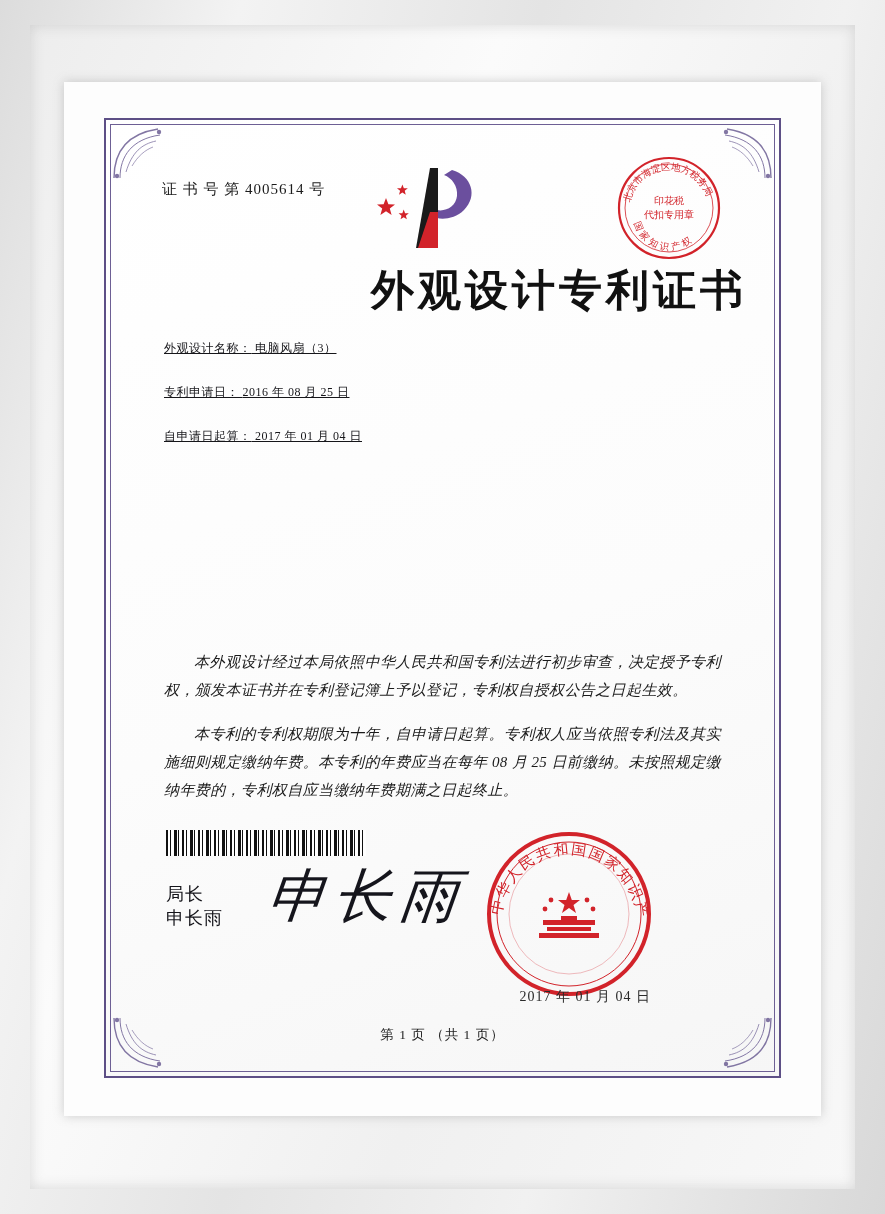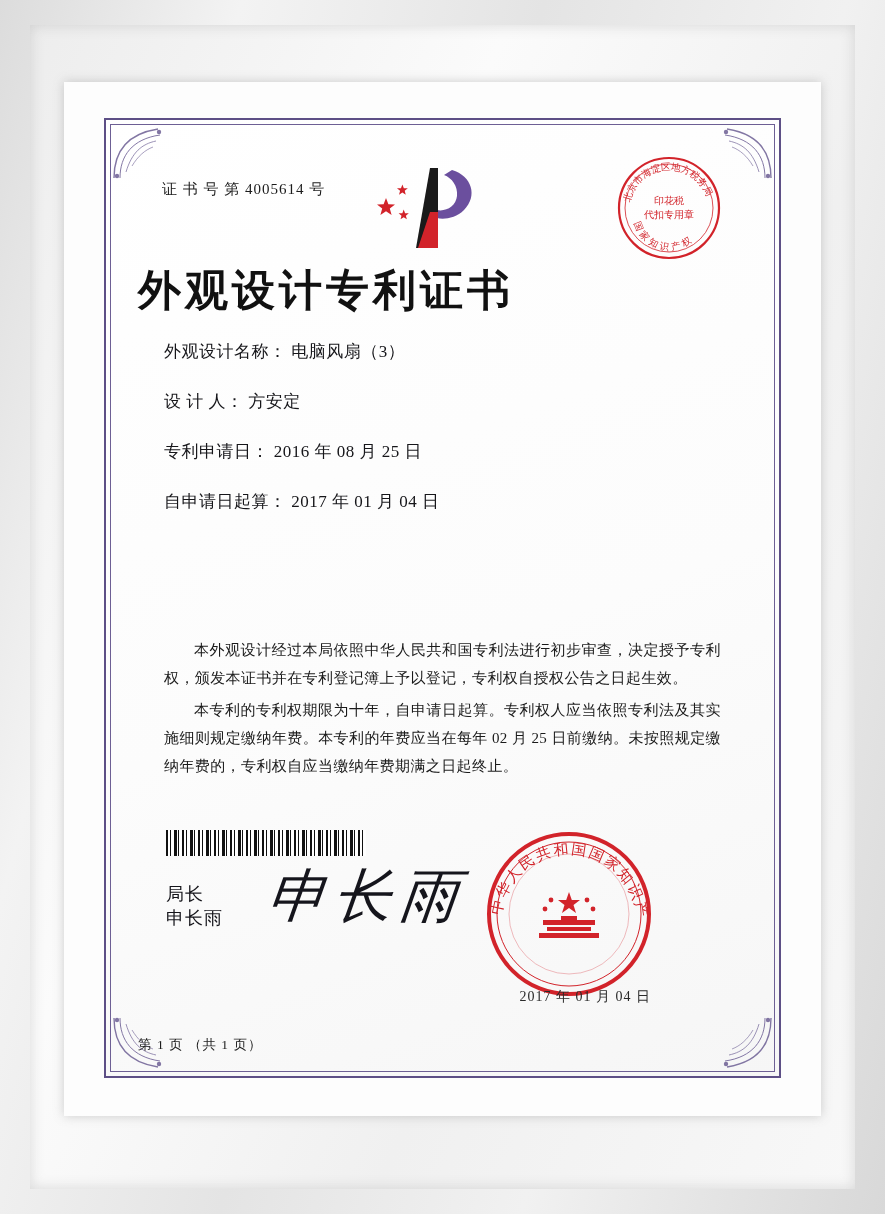--- a/index.html
+++ b/index.html
@@ -97,60 +97,62 @@
     top: 12px;
     width: 112px;
     height: 112px;
   }
   .seal-red svg { width: 100%; height: 100%; }
 
   .title {
     position: absolute;
     left: 0; right: 0;
     top: 122px;
-    text-align: left;
+    text-align: right;
     font-size: 43px;
     letter-spacing: 4px;
     font-weight: bold;
     color: #111;
     font-family: "DejaVu Serif", serif;
   }
 
   
   .fields {
     position: absolute;
     left: 26px;
     right: 26px;
     top: 200px;
   }
   .field {
-    font-size: 17px;
+    font-size: 12px;
     color: #16161a;
     margin-bottom: 27px;
     letter-spacing: .5px;
     white-space: nowrap;
+    text-decoration: underline;
   }
   .field .lbl { }
   .field .val { }
 
   
   .paras {
     position: absolute;
     left: 26px;
     right: 26px;
     top: 492px;
     font-size: 15px;
     line-height: 28px;
     color: #1a1a1a;
     text-align: justify;
     letter-spacing: .4px;
   }
   .paras p {
-    margin: 4px 0 2px 0;
+    margin: 16px 0 2px 0;
     text-indent: 30px;
+    font-style: italic;
   }
 
   
   .barcode {
     position: absolute;
     left: 28px;
     top: 690px;
     width: 200px;
     height: 26px;
     background-image: repeating-linear-gradient(
@@ -197,22 +199,22 @@
     right: 96px;
     top: 848px;
     font-size: 14px;
     color: #2a2a2a;
     letter-spacing: 1px;
   }
 
   .page-num {
     position: absolute;
     left: 0; right: 0;
-    bottom: 10px;
-    text-align: left;
+    bottom: 20px;
+    text-align: center;
     font-size: 13.5px;
     color: #1d1d1d;
     letter-spacing: 1px;
   }
 </style>
 </head>
 <body>
 
 <div class="page">
   <div class="frame-mid"></div>
@@ -305,36 +307,32 @@
         </div>
 
         <div class="title">外观设计专利证书</div>
 
         <div class="fields">
           <div class="field">
             <span class="lbl">外观设计名称：</span>
             <span class="val">电脑风扇（3）</span>
           </div>
           <div class="field">
-            <span class="lbl">设 计 人：</span>
-            <span class="val">方安定</span>
-          </div>
-          <div class="field">
             <span class="lbl">专利申请日：</span>
             <span class="val">2016 年 08 月 25 日</span>
           </div>
           <div class="field">
             <span class="lbl">自申请日起算：</span>
             <span class="val">2017 年 01 月 04 日</span>
           </div>
         </div>
 
         <div class="paras">
           <p>本外观设计经过本局依照中华人民共和国专利法进行初步审查，决定授予专利权，颁发本证书并在专利登记簿上予以登记，专利权自授权公告之日起生效。</p>
-          <p>本专利的专利权期限为十年，自申请日起算。专利权人应当依照专利法及其实施细则规定缴纳年费。本专利的年费应当在每年 02 月 25 日前缴纳。未按照规定缴纳年费的，专利权自应当缴纳年费期满之日起终止。</p>
+          <p>本专利的专利权期限为十年，自申请日起算。专利权人应当依照专利法及其实施细则规定缴纳年费。本专利的年费应当在每年 08 月 25 日前缴纳。未按照规定缴纳年费的，专利权自应当缴纳年费期满之日起终止。</p>
         </div>
 
         <div class="barcode"></div>
 
         <div class="sig-label">
           <div>局长</div>
           <div>申长雨</div>
         </div>
         <div class="sig-script">申长雨</div>
 

